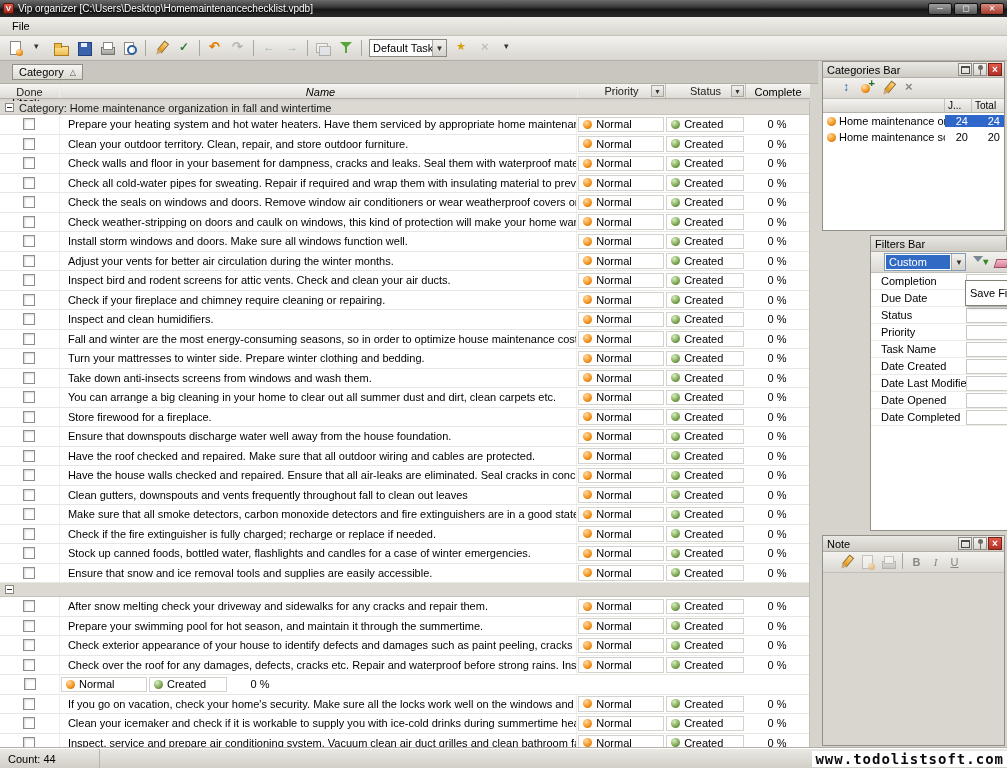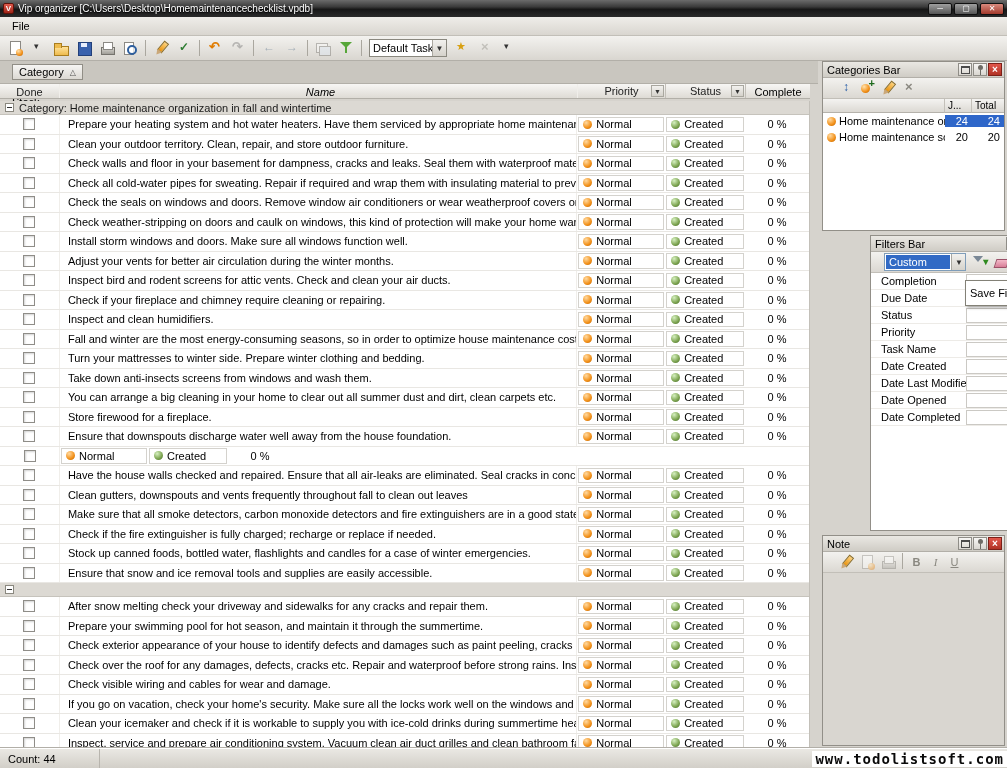--- a/index.html
+++ b/index.html
@@ -600,20 +600,21 @@
           <span class="orb orb-green"></span>
           <span class="ftext">Created</span>
         </div>
       </div>
       <div class="cell c-com">0 %</div>
     </div>
     <div class="task-row">
       <div class="cell c-done">
         <span class="cb"></span>
       </div>
+      <div class="cell c-name">Have the roof checked and repaired. Make sure that all outdoor wiring and cables are protected.</div>
       <div class="cell c-pri">
         <div class="field">
           <span class="orb orb-orange"></span>
           <span class="ftext">Normal</span>
         </div>
       </div>
       <div class="cell c-sta">
         <div class="field">
           <span class="orb orb-green"></span>
           <span class="ftext">Created</span>
@@ -811,21 +812,20 @@
           <span class="orb orb-green"></span>
           <span class="ftext">Created</span>
         </div>
       </div>
       <div class="cell c-com">0 %</div>
     </div>
     <div class="task-row">
       <div class="cell c-done">
         <span class="cb"></span>
       </div>
-      <div class="cell c-name">Check visible wiring and cables for wear and damage.</div>
       <div class="cell c-pri">
         <div class="field">
           <span class="orb orb-orange"></span>
           <span class="ftext">Normal</span>
         </div>
       </div>
       <div class="cell c-sta">
         <div class="field">
           <span class="orb orb-green"></span>
           <span class="ftext">Created</span>

